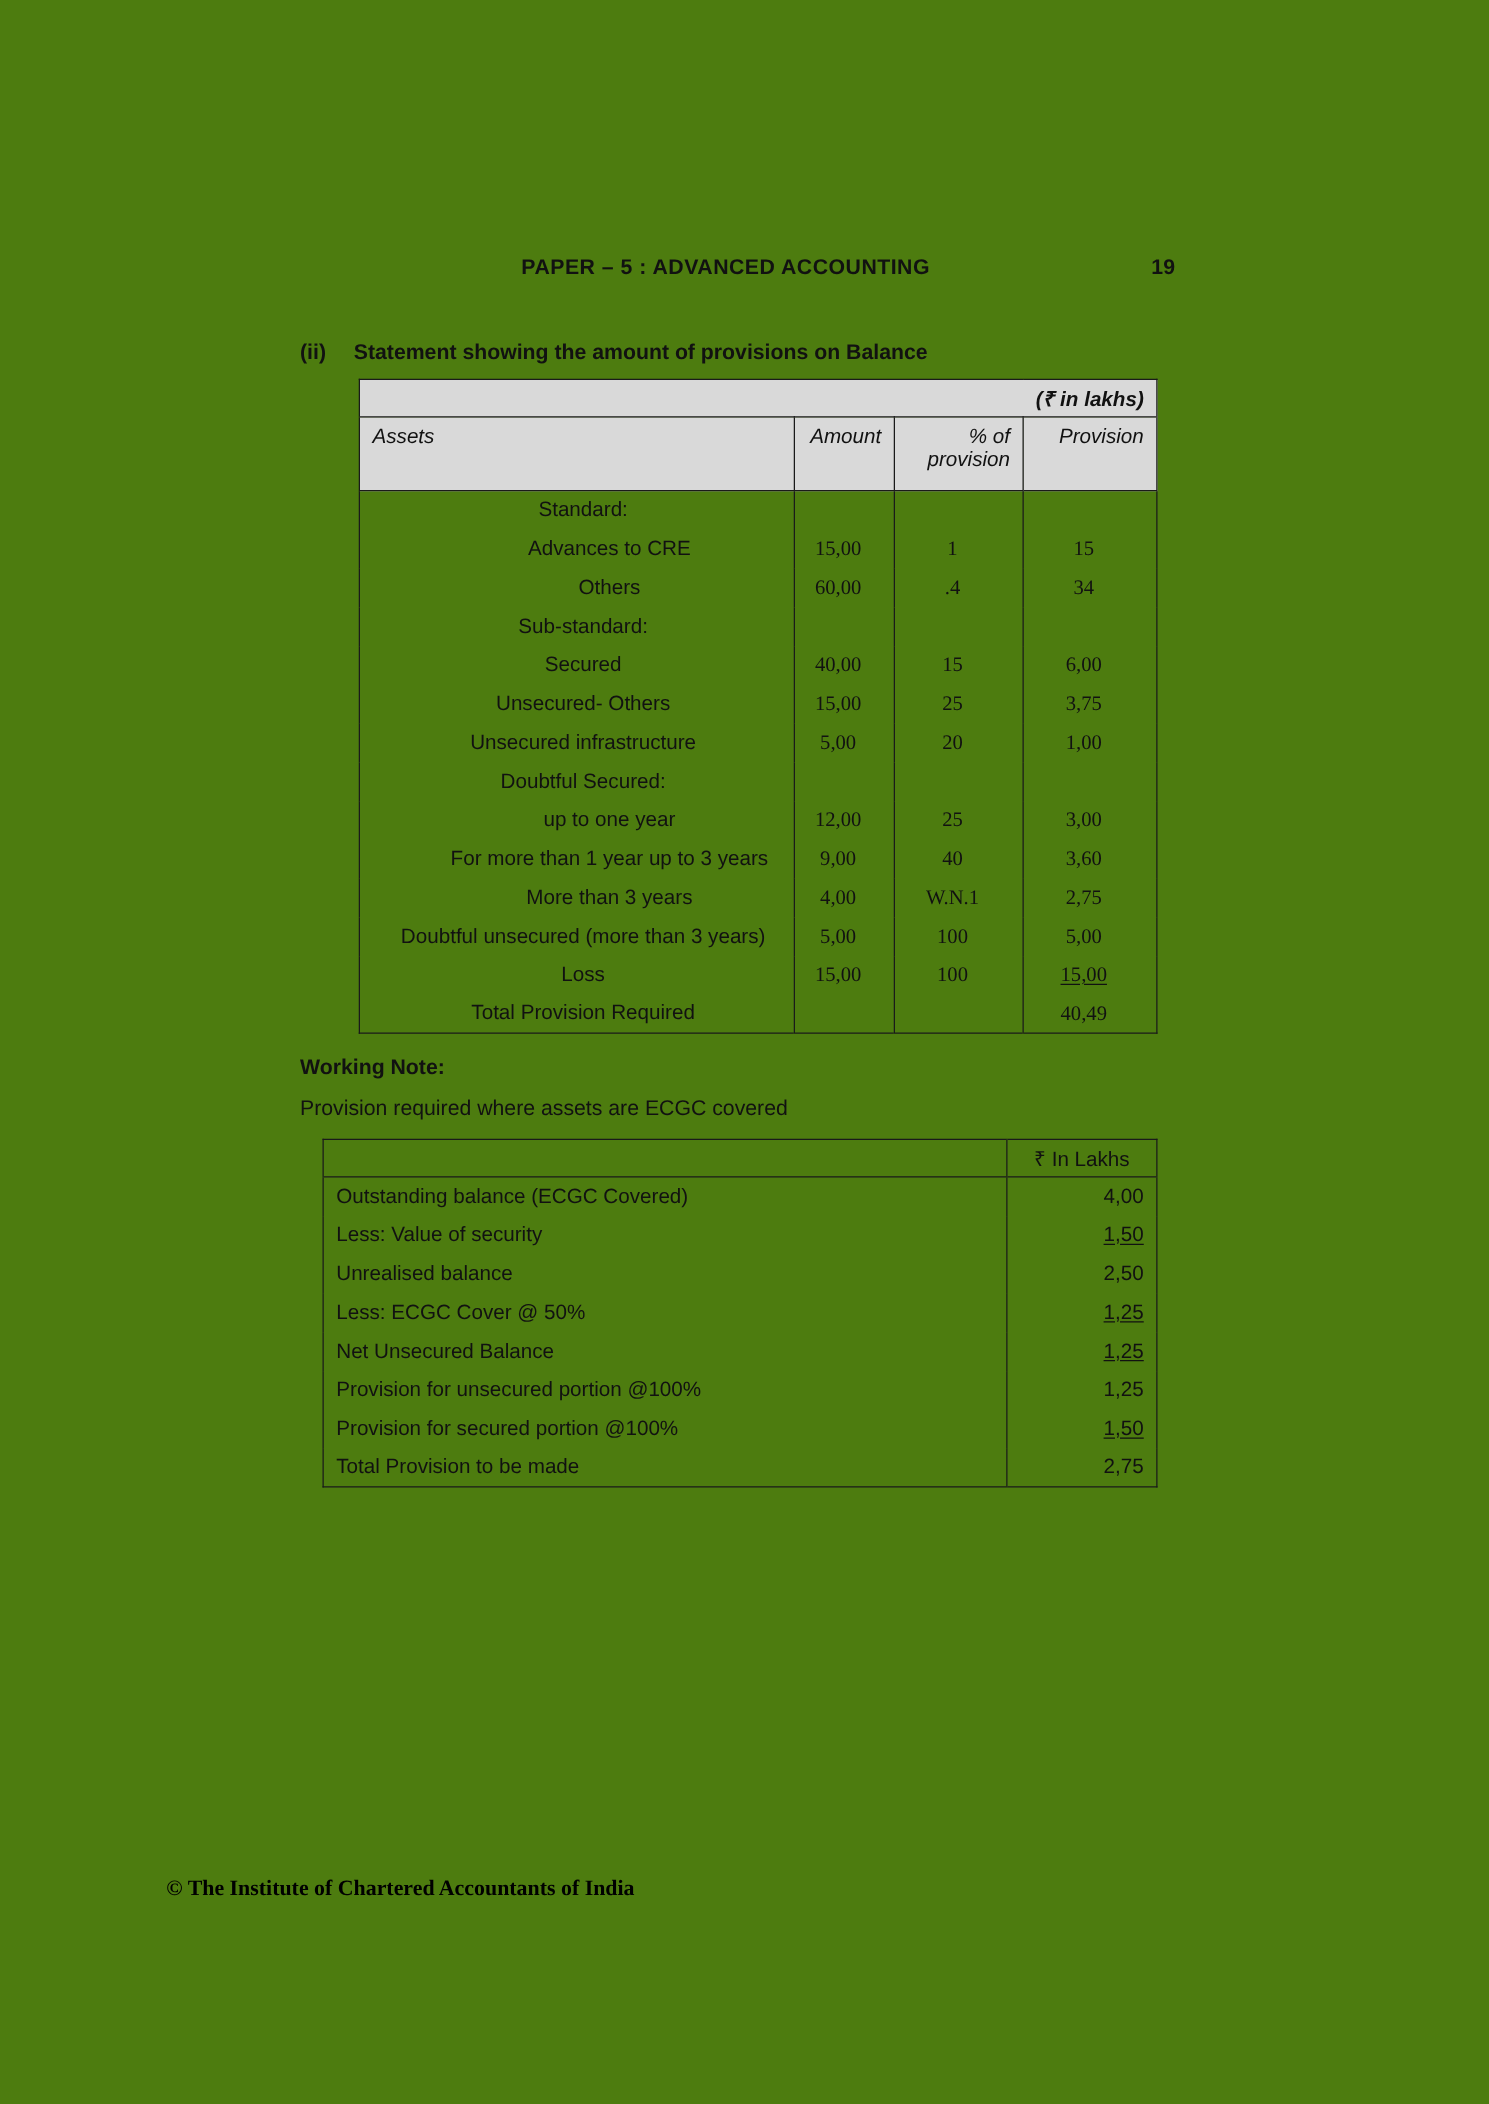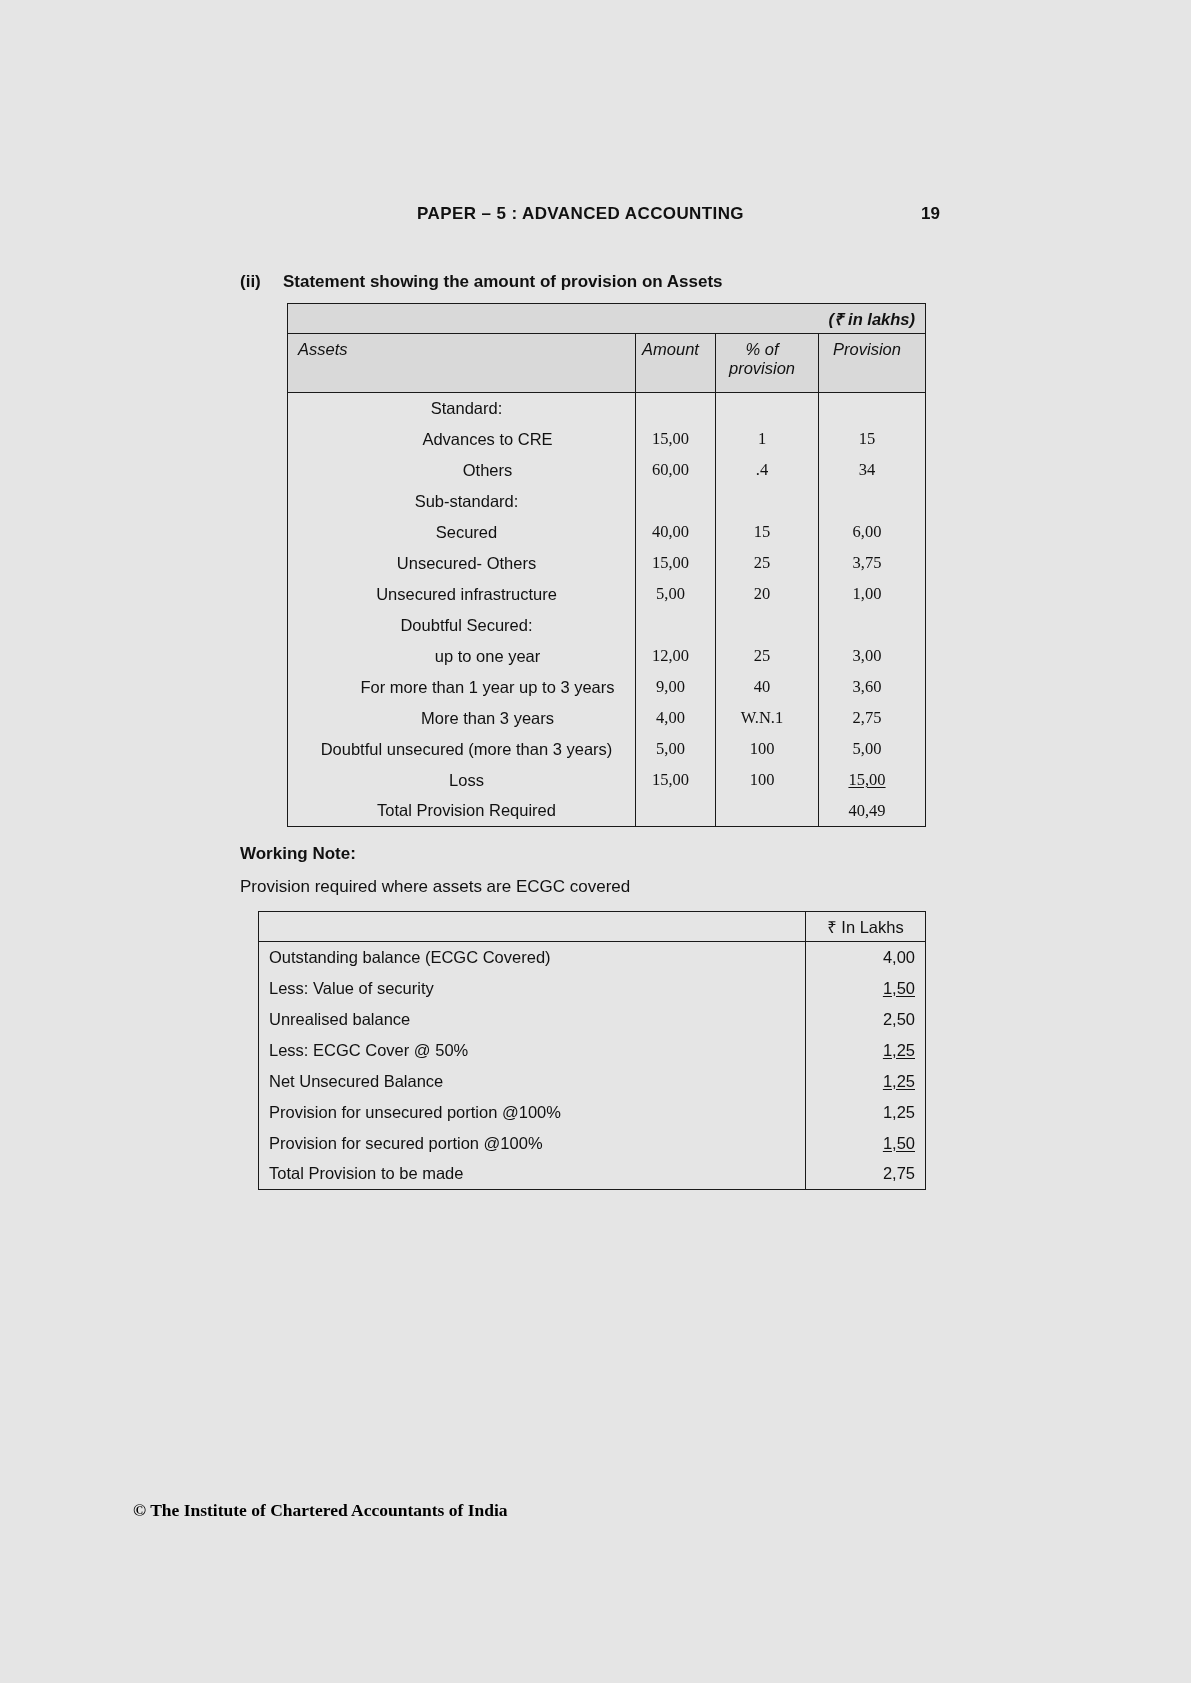--- a/index.html
+++ b/index.html
@@ -1,21 +1,21 @@
 <!DOCTYPE html>
 <html><head>
 <meta charset="utf-8">
 <style>
   * { margin: 0; padding: 0; box-sizing: border-box; }
   html, body { background: #ffffff; }
   .page {
     position: relative;
     width: 1191px;
     height: 1683px;
-    background: #e5e5e5;
+    background: #4d7c0f;
     color: #111;
     font-family: "Liberation Sans", sans-serif;
     overflow: hidden;
   }
   .content {
     position: absolute;
     left: 240px;
     top: 204px;
     width: 700px;
   }
@@ -56,21 +56,21 @@
   .provisions-table th {
     background: #d9d9d9;
     border-bottom: 1px solid #1a1a1a;
     font-style: italic;
     font-weight: normal;
     height: 59px;
     vertical-align: top;
     padding-top: 6px;
   }
   .provisions-table th.col-assets { text-align: left; padding-left: 10px; }
-  .provisions-table th.num { text-align: center; padding-right: 10px; }
+  .provisions-table th.num { text-align: right; padding-right: 10px; }
   .provisions-table td { height: 31px; vertical-align: middle; }
   .provisions-table .vline { border-left: 1px solid #1a1a1a; }
   .provisions-table td.asset { text-align: center; padding-left: 10px; }
   .provisions-table td.asset.indent { padding-left: 52px; }
   .provisions-table td.num { text-align: center; padding-right: 10px; font-family: Liberation Serif, serif; }
 
   
   .working-note-title { margin-top: 17px; font-weight: bold; font-size: 17px; }
   .working-note-sub { margin-top: 13px; font-size: 17px; }
 
@@ -108,21 +108,21 @@
 <div class="page">
   <div class="content">
 
     <div class="page-header">
       <span class="header-title">PAPER – 5 : ADVANCED ACCOUNTING</span>
       <span class="page-number">19</span>
     </div>
 
     <div class="section-heading">
       <span class="section-label">(ii)</span>
-      <span class="section-title">Statement showing the amount of provision on Assets</span>
+      <span class="section-title">Statement showing the amount of provisions on Balance</span>
     </div>
 
     <table class="provisions-table">
       <colgroup>
         <col style="width:348px">
           <col style="width:80px">
           <col style="width:103px">
           <col style="width:107px">
       </colgroup>
       <tbody>

